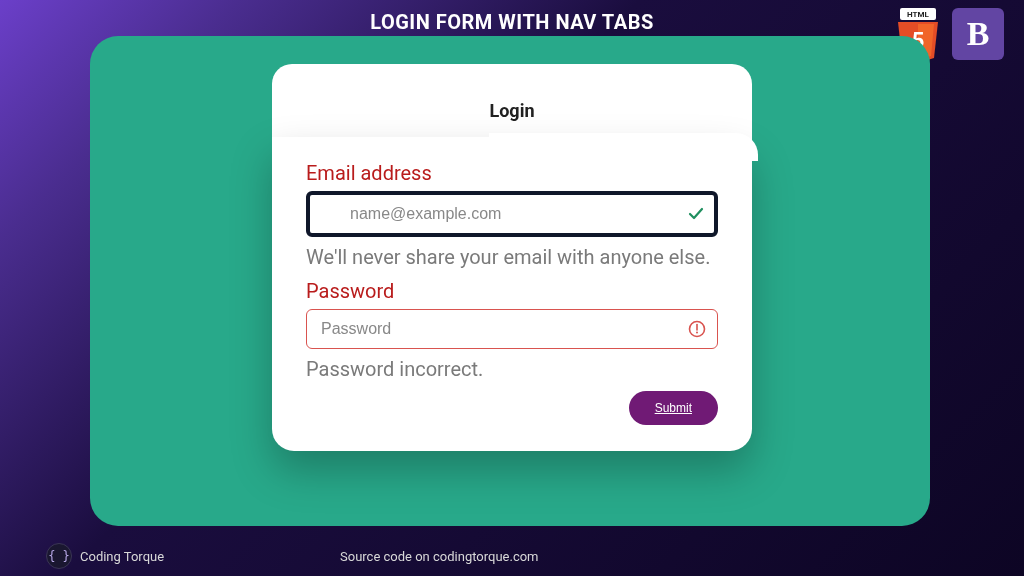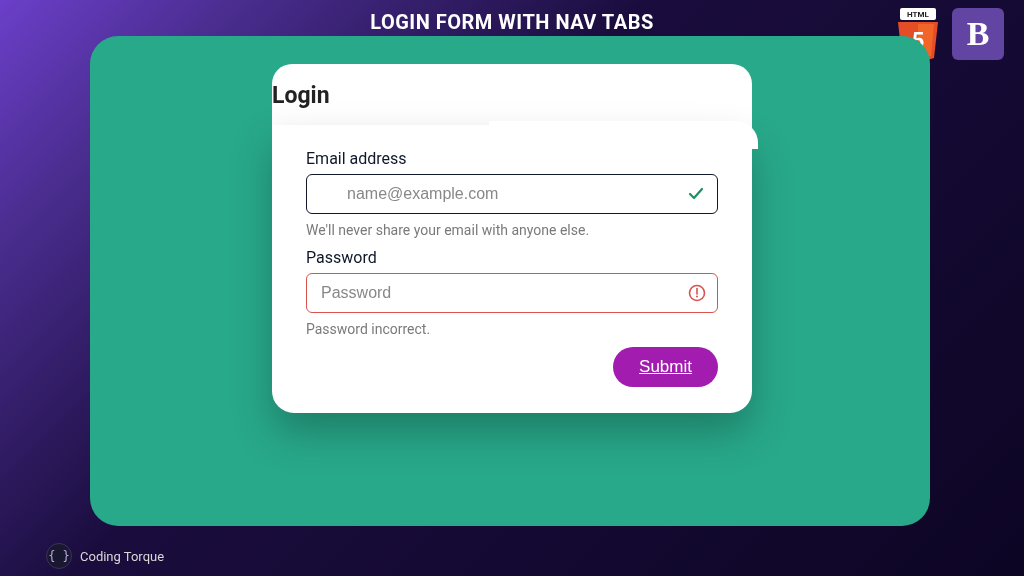--- a/index.html
+++ b/index.html
@@ -60,22 +60,23 @@
       top: 64px;
       transform: translateX(-50%);
       width: 480px;
     }
     .tabs {
       display: flex;
       width: 100%;
     }
     .tab {
       flex: 1;
-      padding: 18px 0 20px;
-      font-size: 23px;
+      text-align: center;
+      padding: 36px 0 20px;
+      font-size: 18px;
       font-weight: 700;
       border-radius: 20px 20px 0 0;
       cursor: pointer;
     }
     .tab-active {
       background: #fff;
       color: #222;
     }
     .tab-inactive {
       background: #2f2f2f;
@@ -93,71 +94,71 @@
       content: "";
       position: absolute;
       top: -4px;
       right: -6px;
       width: 56%;
       height: 28px;
       border-top-right-radius: 22px;
       background: #fff;
     }
     .label {
-      font-size: 16px;
-      color: #0f172a;
+      font-size: 20px;
+      color: #b91c1c;
       margin-bottom: 6px;
       display: block;
     }
     .input-group {
       position: relative;
       margin-bottom: 4px;
     }
     .input {
       width: 100%;
       padding: 10px 40px 10px 14px;
       font-size: 16px;
       border-radius: 6px;
       outline: none;
       background: #fff;
       color: #222;
     }
     .input::placeholder {
       color: #888;
     }
     .input-valid {
-      border: 1px solid #0f172a;
+      border: 4px solid #0f172a;
       padding-left: 40px;
     }
     .input-invalid {
       border: 1px solid #d9534f;
     }
     .input-icon {
       position: absolute;
       right: 12px;
       top: 50%;
       transform: translateY(-50%);
       display: flex;
     }
     .help-text {
-      font-size: 14px;
+      font-size: 20px;
       color: #7a7a7a;
       margin: 8px 0 10px;
     }
     .submit-row {
       display: flex;
       justify-content: flex-end;
       margin-top: 10px;
     }
     .submit-btn {
-      background: #a21caf;
+      background: #701a75;
       color: #fff;
       border: none;
       padding: 10px 26px;
-      font-size: 17px;
+      font-size: 12px;
       border-radius: 22px;
       cursor: pointer;
       text-decoration: underline;
     }
     .footer {
       position: absolute;
       bottom: 0;
       left: 0;
       width: 100%;
       height: 40px;
@@ -244,13 +245,14 @@
       <button class="submit-btn">Submit</button>
     </div>
   </div>
 </div>
 
 <div class="footer">
   <div class="footer-brand">
     <div class="brand-logo">{ }</div>
     <span>Coding Torque</span>
   </div>
+  <div class="footer-center">Source code on codingtorque.com</div>
 </div>
 
 </body></html>

